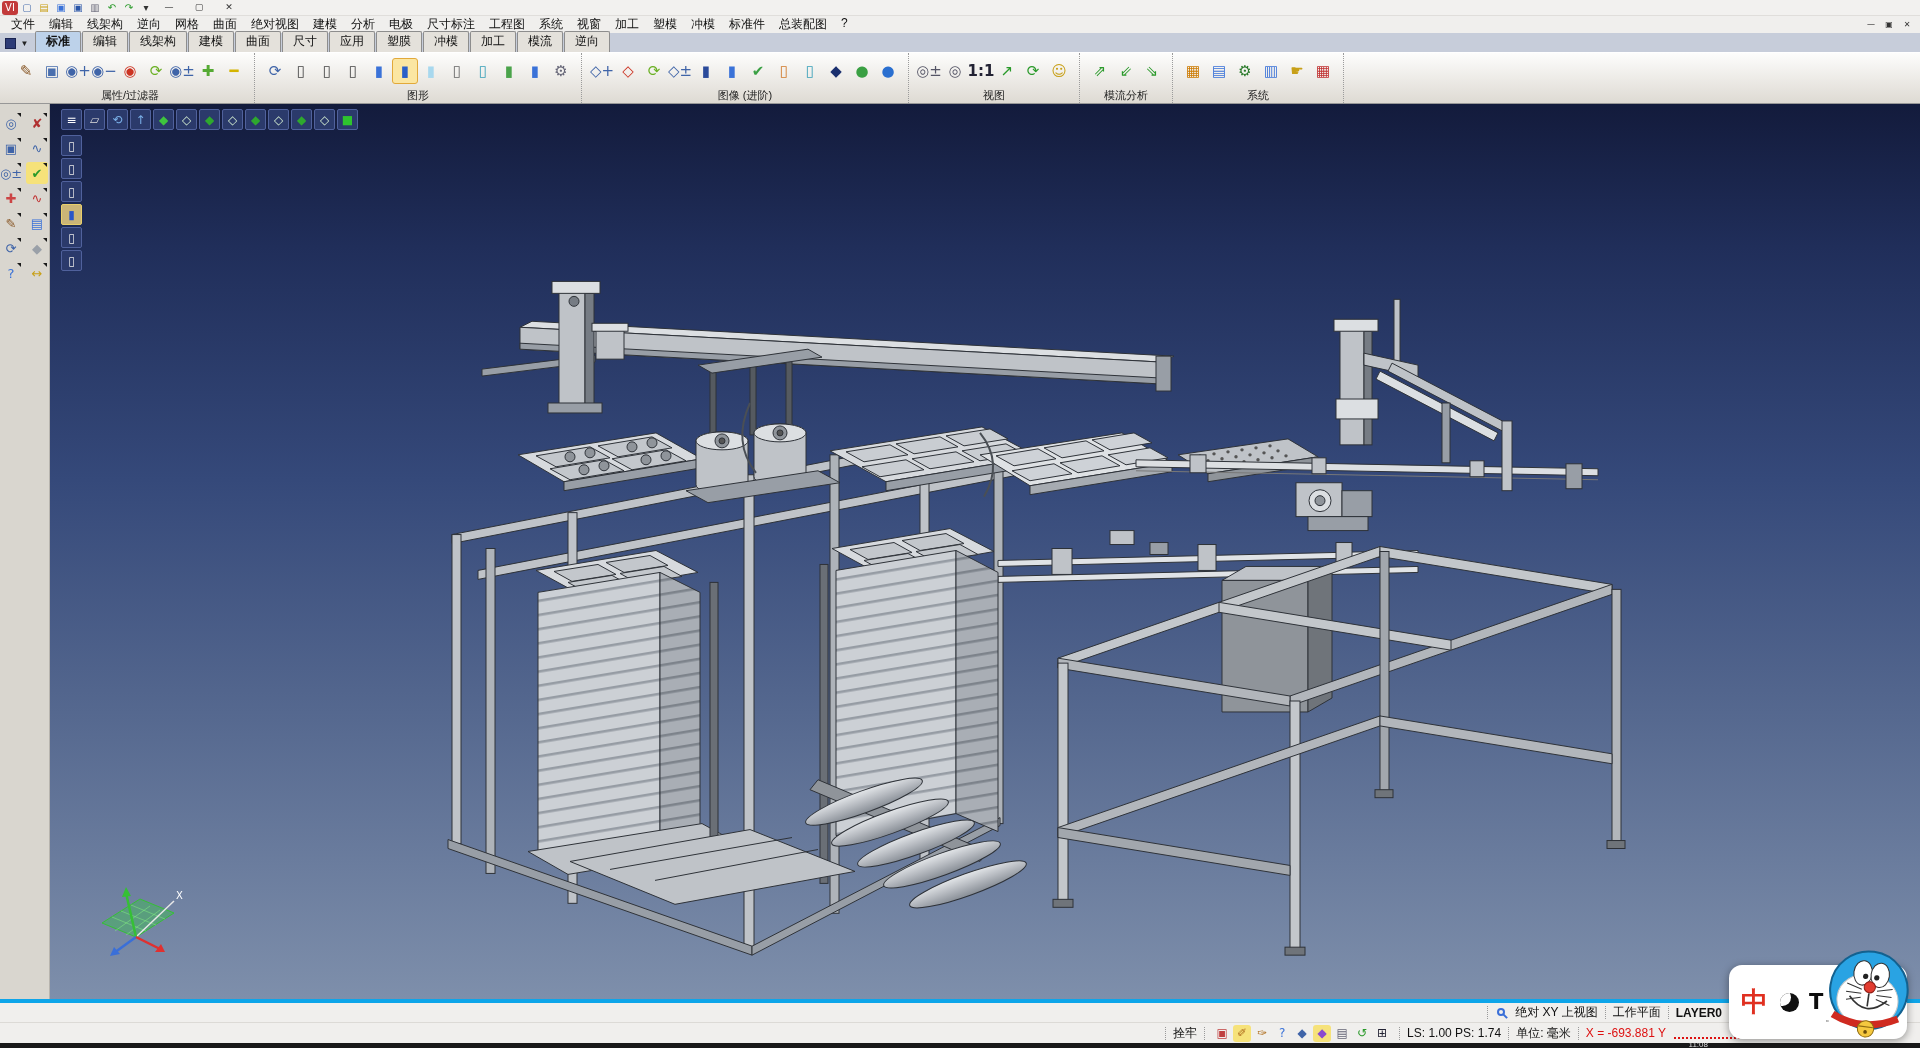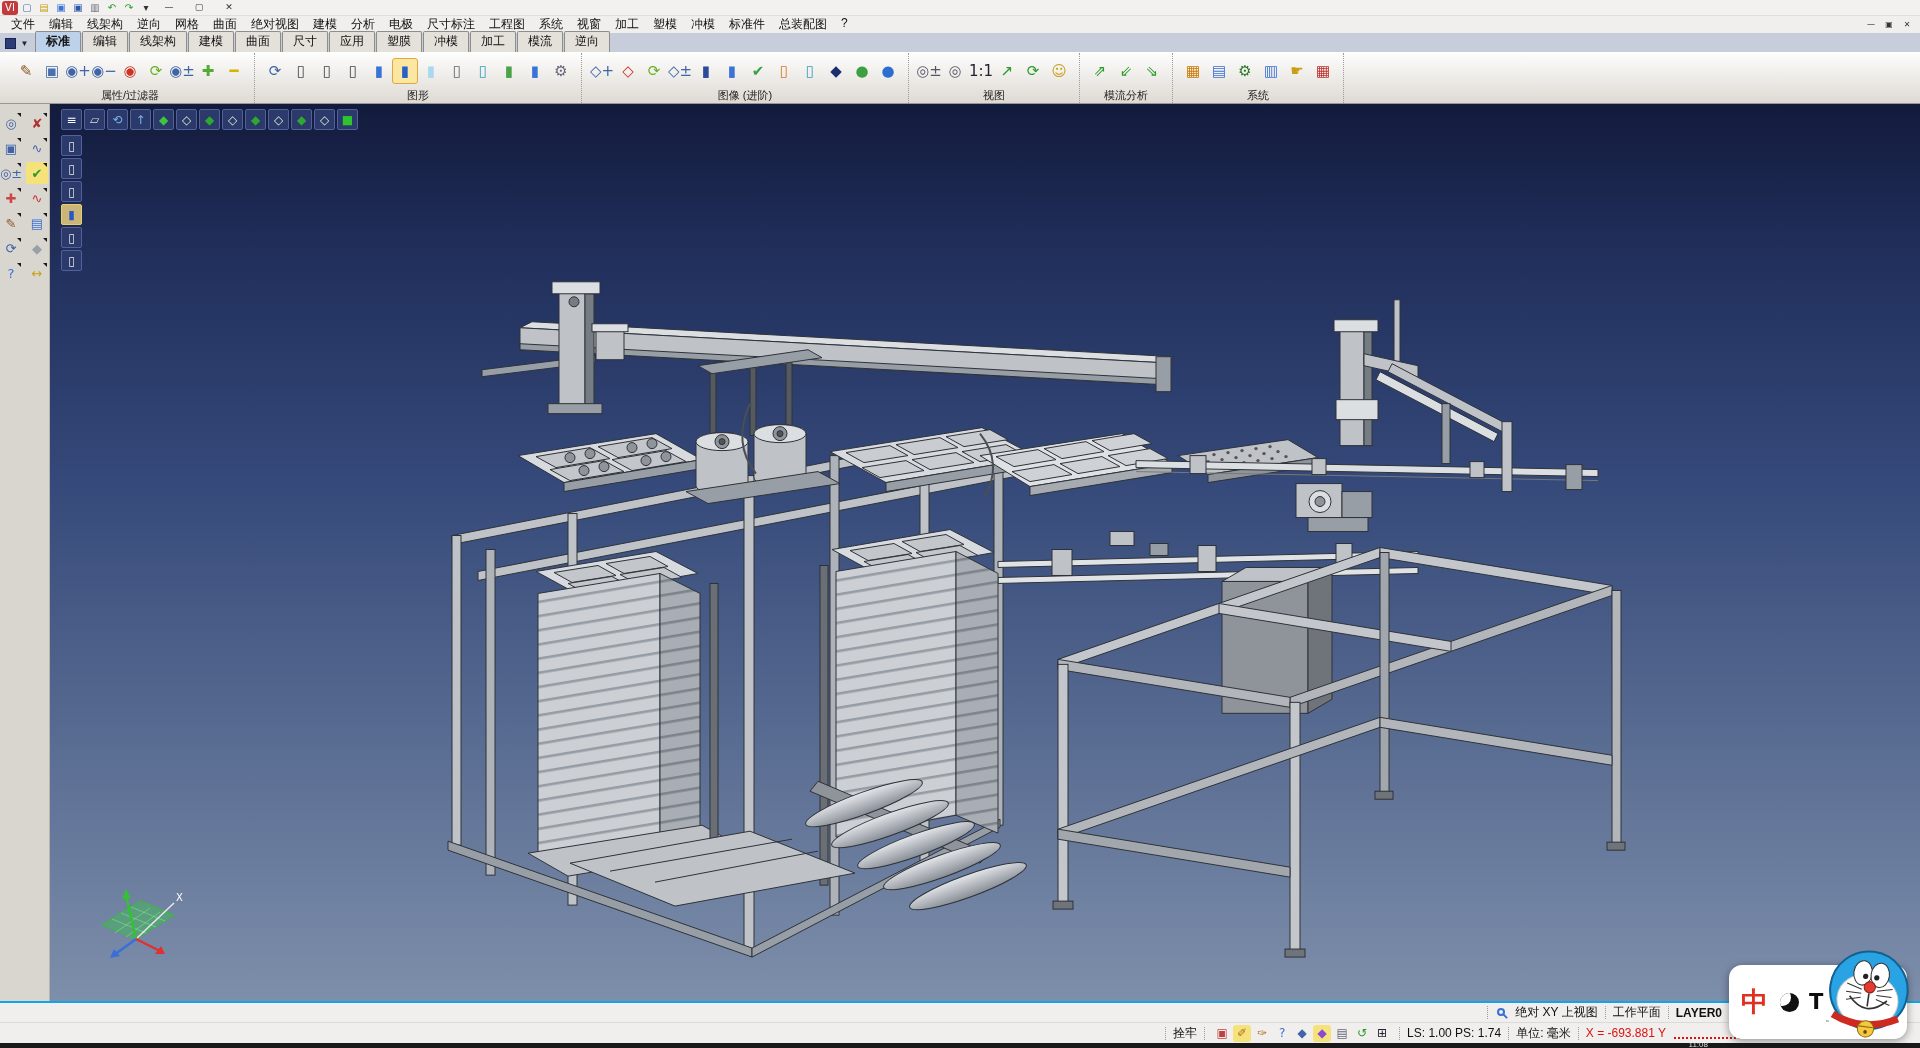--- a/index.html
+++ b/index.html
@@ -53,21 +53,21 @@
 
   .vtb-h{position:absolute;top:5px;left:11px;display:flex;gap:2px}
   .vtb-v{position:absolute;top:31px;left:11px;display:flex;flex-direction:column;gap:2px}
   .vtb-h .ibtn,.vtb-v .ibtn{width:21px;height:21px;background:#2b3a6b;border:1px solid #50619c;border-radius:2px}
   .vtb-h .glyph,.vtb-v .glyph{font-size:12px}
   .vtb-v .ibtn.sel{background:#cbb577;border-color:#e8cf6a}
 
   .ucs{position:absolute;left:36px;bottom:42px}
 
   
-  .statusbar{background:#f0efed;border-top:2px solid #0ea5e9;font-size:12px}
+  .statusbar{background:#f0efed;border-top:4px solid #0ea5e9;font-size:12px}
   .srow{height:20px;display:flex;align-items:center;padding:0 8px;white-space:nowrap}
   .srow1{border-bottom:1px solid #dcdad6}
   .flexspace{flex:1}
   .sep{width:1px;height:13px;border-left:1px dotted #9a9a9a;margin:0 7px}
   .mag{width:8px;height:8px;border:2px solid #3a6fd8;border-radius:50%;position:relative;margin:0 10px 2px 2px}
   .mag::after{content:"";position:absolute;width:6px;height:2px;background:#3a6fd8;transform:rotate(45deg);right:-5px;bottom:-3px}
   .layer-label{font-weight:bold}
   .srow2 .ibtn{width:18px;height:17px;margin:0 1px}
   .srow2 .glyph{font-size:12px}
   .coord{color:#dd1111}
@@ -304,21 +304,21 @@
       </div>
       <div class="tgroup">
         <div class="ticons">
           <div class="ibtn">
             <span class="glyph" style="color: rgb(85, 85, 102);">◎±</span>
           </div>
           <div class="ibtn">
             <span class="glyph" style="color: rgb(85, 85, 102);">◎</span>
           </div>
           <div class="ibtn">
-            <span class="glyph" style="color: rgb(34, 34, 51);">1:1</span>
+            <span class="glyph" style="color: rgb(34, 34, 51); font-weight: bold;">1:1</span>
           </div>
           <div class="ibtn">
             <span class="glyph" style="color: rgb(42, 154, 42);">↗</span>
           </div>
           <div class="ibtn">
             <span class="glyph" style="color: rgb(42, 154, 42);">⟳</span>
           </div>
           <div class="ibtn">
             <span class="glyph" style="color: rgb(200, 160, 24);">☺</span>
           </div>

